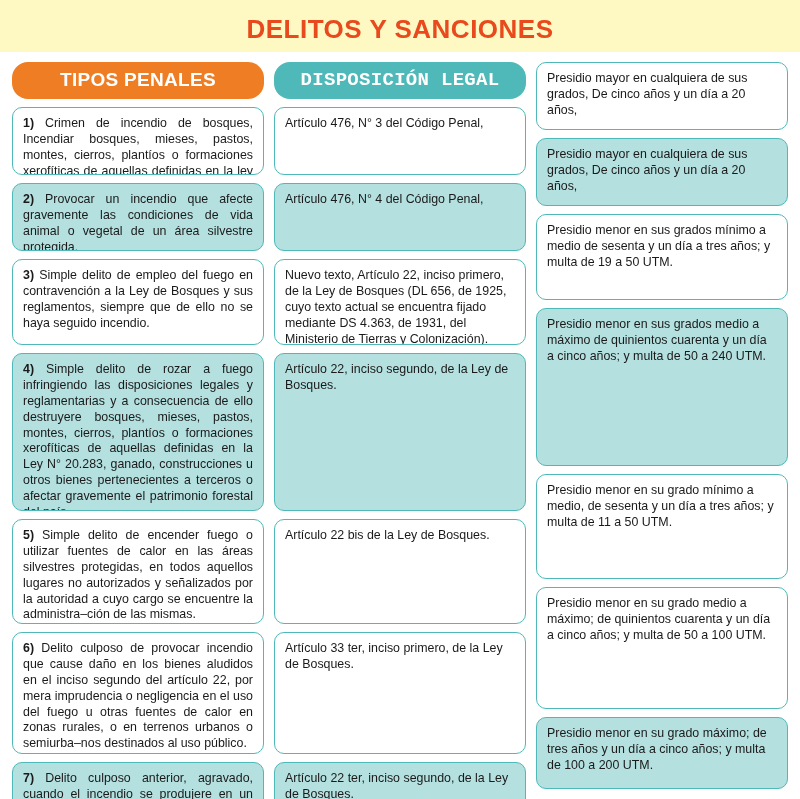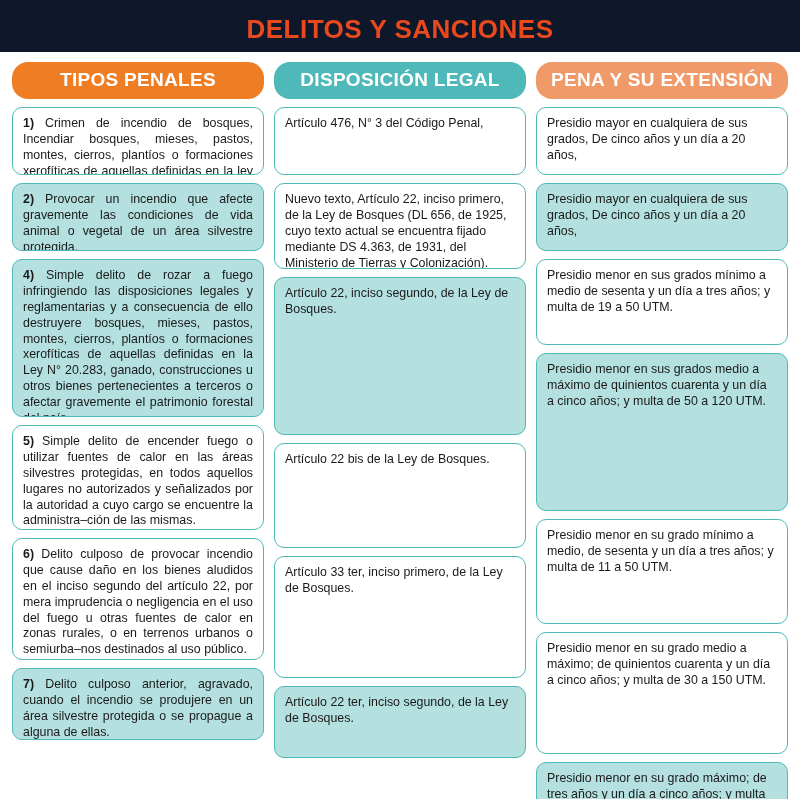--- a/index.html
+++ b/index.html
@@ -11,21 +11,21 @@
     height: 799px;
     background: #f5e400;
     font-family: "Liberation Sans", sans-serif;
     overflow: hidden;
   }
   .page {
     position: relative;
     width: 800px;
     height: 799px;
     box-sizing: border-box;
-    background: #0f172a;
+    background: #fef9c3;
   }
   .title {
     text-align: center;
     color: #e8491d;
     font-size: 26px;
     font-weight: bold;
     letter-spacing: 0.5px;
     padding: 14px 0 12px 0;
     text-transform: uppercase;
   }
@@ -53,21 +53,21 @@
     text-align: center;
     color: #ffffff;
     font-weight: bold;
     font-size: 19px;
     padding: 7px 4px 8px 4px;
     letter-spacing: 0.3px;
     margin-bottom: 8px;
     text-transform: uppercase;
   }
   .head-orange { background: #ef7d23; }
-  .head-teal   { background: #4fb8b8; }
+  .head-teal   { background: #4fb8b8; font-family: Liberation Mono, monospace; }
   .head-peach  { background: #f09a6a; }
 
   .cell {
     border-radius: 10px;
     box-sizing: border-box;
     padding: 8px 10px 8px 10px;
     margin-bottom: 8px;
     font-size: 12.4px;
     line-height: 1.28;
     color: #1a1a1a;
@@ -101,52 +101,55 @@
 
       <div class="col">
         <div class="col-head head-orange">TIPOS PENALES</div>
 
         <div class="cell white" style="height:68px">
           <span class="num">1)</span><span> Crimen de incendio de bosques, Incendiar bosques, mieses, pastos, montes, cierros, plantíos o formaciones xerofíticas de aquellas definidas en la ley N° 20.283,</span>
         </div>
         <div class="cell teal" style="height:68px">
           <span class="num">2)</span><span> Provocar un incendio que afecte gravemente las condiciones de vida animal o vegetal de un área silvestre protegida.</span>
         </div>
+        <div class="cell white" style="height:86px">
+          <span class="num">3)</span><span> Simple delito de empleo del fuego en contravención a la Ley de Bosques y sus reglamentos, siempre que de ello no se haya seguido incendio.</span>
+        </div>
         <div class="cell teal" style="height:158px">
           <span class="num">4)</span><span> Simple delito de rozar a fuego infringiendo las disposiciones legales y reglamentarias y a consecuencia de ello destruyere bosques, mieses, pastos, montes, cierros, plantíos o formaciones xerofíticas de aquellas definidas en la Ley N° 20.283, ganado, construcciones u otros bienes pertenecientes a terceros o afectar gravemente el patrimonio forestal del país.</span>
         </div>
         <div class="cell white" style="height:105px">
           <span class="num">5)</span><span> Simple delito de encender fuego o utilizar fuentes de calor en las áreas silvestres protegidas, en todos aquellos lugares no autorizados y señalizados por la autoridad a cuyo cargo se encuentre la administra–ción de las mismas.</span>
         </div>
         <div class="cell white" style="height:122px">
           <span class="num">6)</span><span> Delito culposo de provocar incendio que cause daño en los bienes aludidos en el inciso segundo del artículo 22, por mera imprudencia o negligencia en el uso del fuego u otras fuentes de calor en zonas rurales, o en terrenos urbanos o semiurba–nos destinados al uso público.</span>
         </div>
         <div class="cell teal" style="height:72px">
           <span class="num">7)</span><span> Delito culposo anterior, agravado, cuando el incendio se produjere en un área silvestre protegida o se propague a alguna de ellas.</span>
         </div>
       </div>
 
       <div class="col">
         <div class="col-head head-teal">DISPOSICIÓN LEGAL</div>
 
         <div class="cell white mid" style="height:68px">Artículo 476, N° 3 del Código Penal,</div>
+        <div class="cell teal mid" style="height:68px">Artículo 476, N° 4 del Código Penal,</div>
         <div class="cell white mid" style="height:86px">Nuevo texto, Artículo 22, inciso primero, de la Ley de Bosques (DL 656, de 1925, cuyo texto actual se encuentra fijado mediante DS 4.363, de 1931, del Ministerio de Tierras y Colonización).</div>
         <div class="cell teal mid" style="height:158px">Artículo 22, inciso segundo, de la Ley de Bosques.</div>
         <div class="cell white mid" style="height:105px">Artículo 22 bis de la Ley de Bosques.</div>
         <div class="cell white mid" style="height:122px">Artículo 33 ter, inciso primero, de la Ley de Bosques.</div>
         <div class="cell teal mid" style="height:72px">Artículo 22 ter, inciso segundo, de la Ley de Bosques.</div>
       </div>
 
       <div class="col">
-        <div class="col-head head-peach">PENA Y SU EXTENSIÓN</div>
 
         <div class="cell white right" style="height:68px">Presidio mayor en cualquiera de sus grados, De cinco años y un día a 20 años,</div>
         <div class="cell teal right" style="height:68px">Presidio mayor en cualquiera de sus grados, De cinco años y un día a 20 años,</div>
         <div class="cell white right" style="height:86px">Presidio menor en sus grados mínimo a medio de sesenta y un día a tres años; y multa de 19 a 50 UTM.</div>
-        <div class="cell teal right" style="height:158px">Presidio menor en sus grados medio a máximo de quinientos cuarenta y un día a cinco años; y multa de 50 a 120 UTM.</div>
+        <div class="cell teal right" style="height:158px">Presidio menor en sus grados medio a máximo de quinientos cuarenta y un día a cinco años; y multa de 50 a 240 UTM.</div>
         <div class="cell white right" style="height:105px">Presidio menor en su grado mínimo a medio, de sesenta y un día a tres años; y multa de 11 a 50 UTM.</div>
-        <div class="cell white right" style="height:122px">Presidio menor en su grado medio a máximo; de quinientos cuarenta y un día a cinco años; y multa de 30 a 150 UTM.</div>
+        <div class="cell white right" style="height:122px">Presidio menor en su grado medio a máximo; de quinientos cuarenta y un día a cinco años; y multa de 50 a 100 UTM.</div>
         <div class="cell teal right" style="height:72px">Presidio menor en su grado máximo; de tres años y un día a cinco años; y multa de 100 a 200 UTM.</div>
       </div>
 
     </div>
   </div>
 </div>
 
 </body></html>

